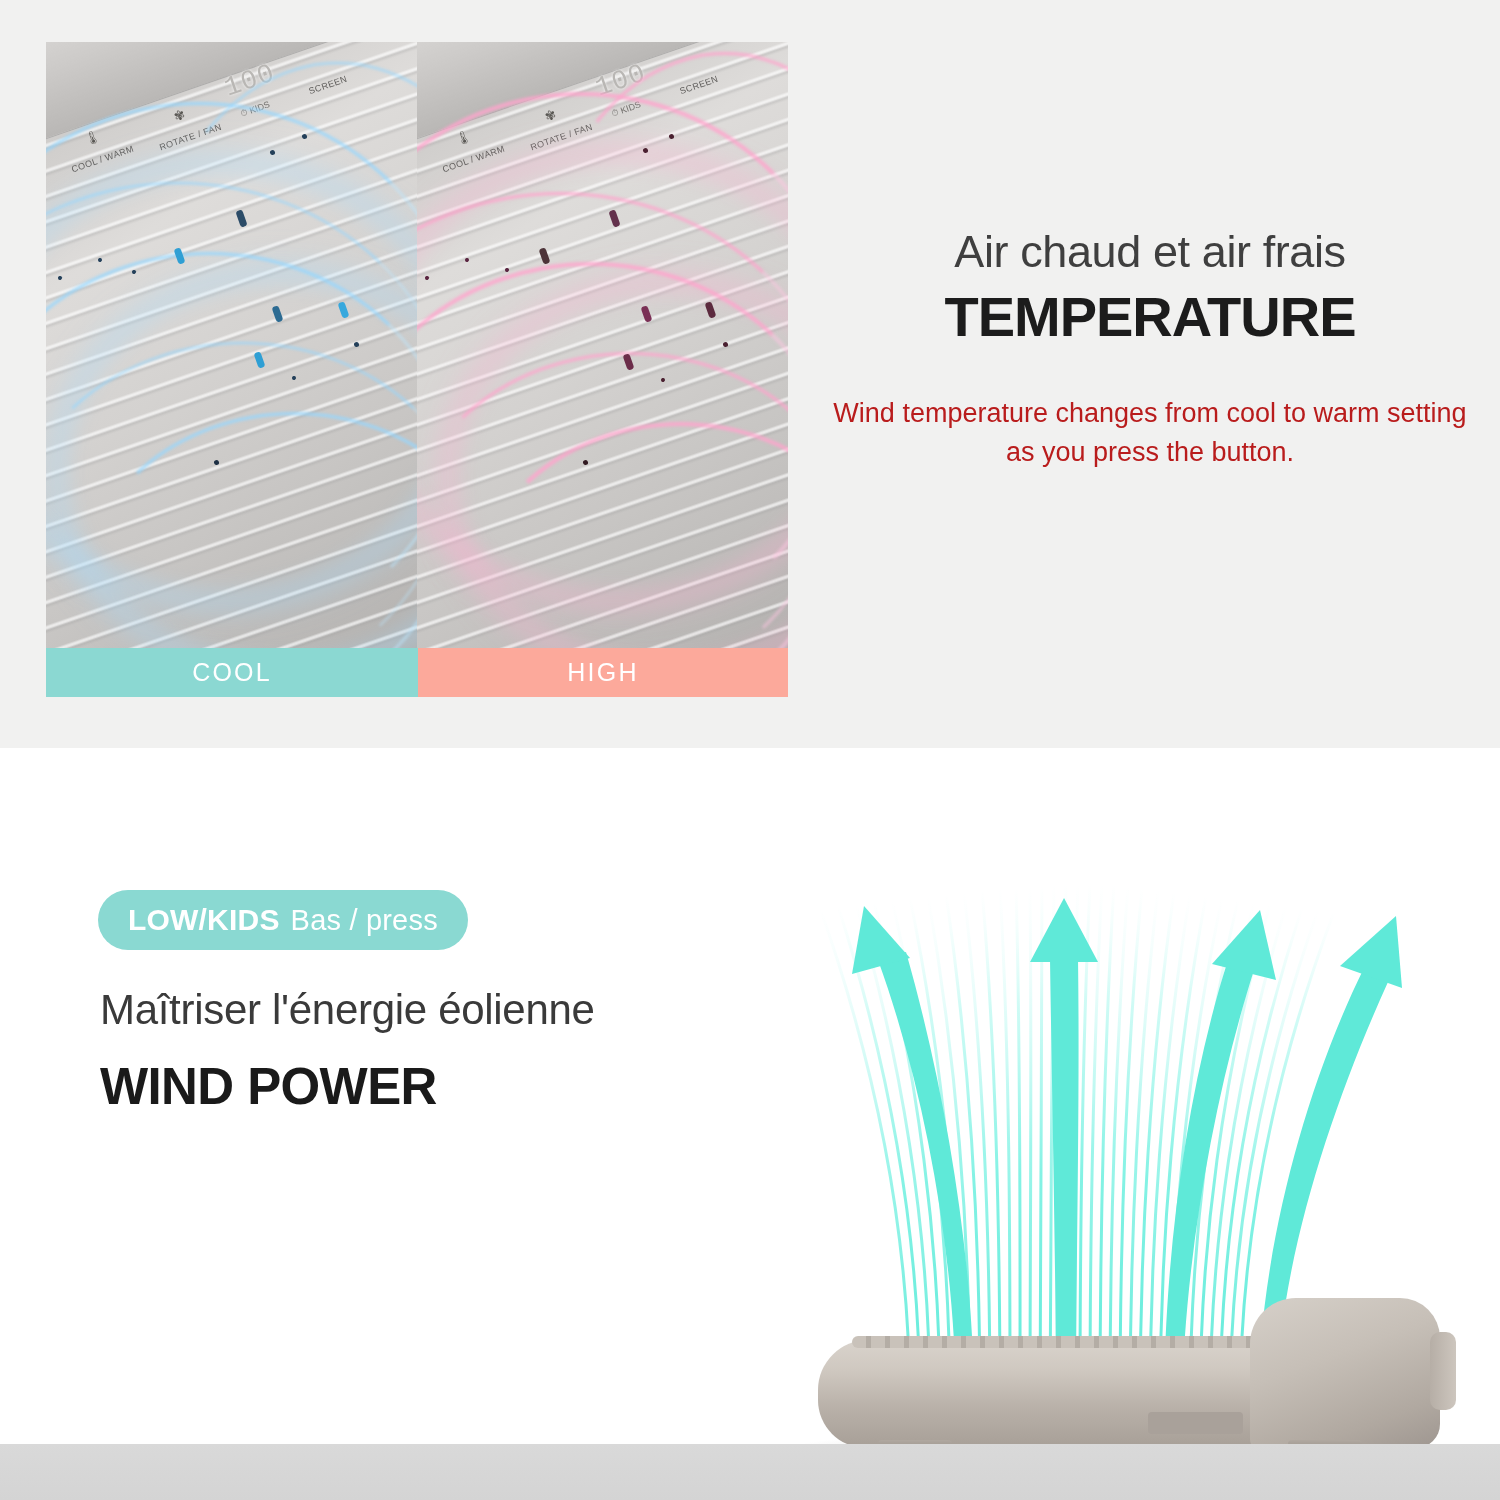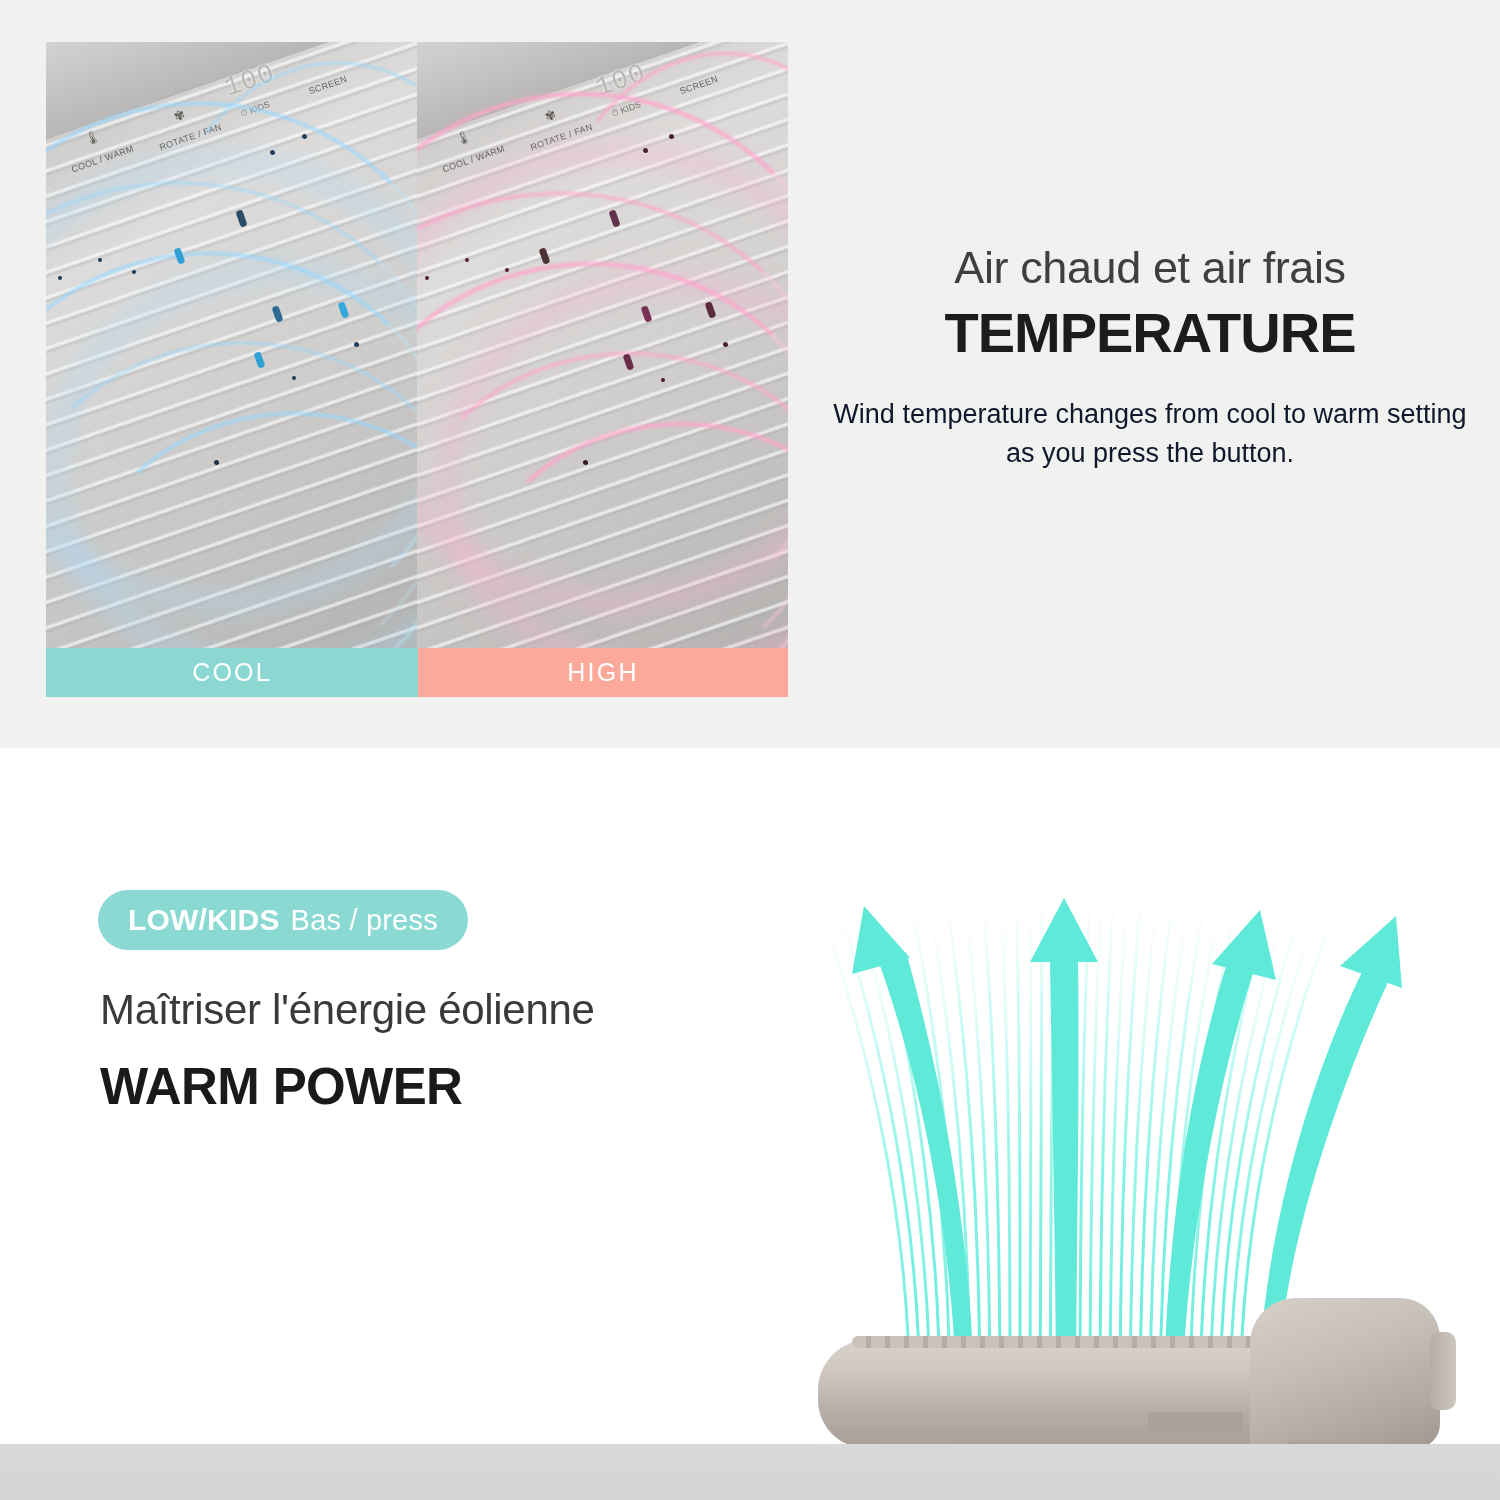--- a/index.html
+++ b/index.html
@@ -167,34 +167,33 @@
     left: 830px; top: 225px;
     width: 640px;
     text-align: center;
   }
   .eyebrow {
     font-size: 45px;
     color: #3f3f3f;
     font-weight: 400;
     letter-spacing: -0.4px;
     line-height: 1.18;
-    margin-top: 16px;
   }
   .headline {
     font-size: 56px;
     color: #1c1c1c;
     font-weight: 700;
     letter-spacing: -1px;
     margin-top: 8px;
     line-height: 1.1;
   }
   .subcopy {
-    margin-top: 31px;
+    margin-top: 46px;
     font-size: 27px;
-    color: #0f172a;
+    color: #b91c1c;
     line-height: 1.45;
     font-weight: 400;
   }
 
   
   .bottom-section {
     position: absolute;
     left: 0; top: 748px;
     width: 1500px; height: 752px;
     background: #ffffff;
@@ -395,21 +394,21 @@
 <div class="bottom-section">
 
   <div class="pill">
     <span class="pill-strong">LOW/KIDS</span>
     <span class="pill-light">Bas / press</span>
   </div>
 
   <div class="bot-copy">
     <div class="bot-eyebrow">Maîtriser l'énergie éolienne</div>
     <div class="bot-headline">
-      <div>WARM POWER</div>
+      <div>WIND POWER</div>
     </div>
   </div>
 
   <div class="air-illus">
     <svg width="740" height="652" viewBox="0 0 740 652" style="position:absolute; left:0; top:0;">
       <defs>
         <linearGradient id="jetFade" x1="0" y1="1" x2="0" y2="0">
           <stop offset="0%" stop-color="#5fead9" stop-opacity="1"></stop>
           <stop offset="45%" stop-color="#6ff0e0" stop-opacity="0.85"></stop>
           <stop offset="78%" stop-color="#8ff5e8" stop-opacity="0.42"></stop>

